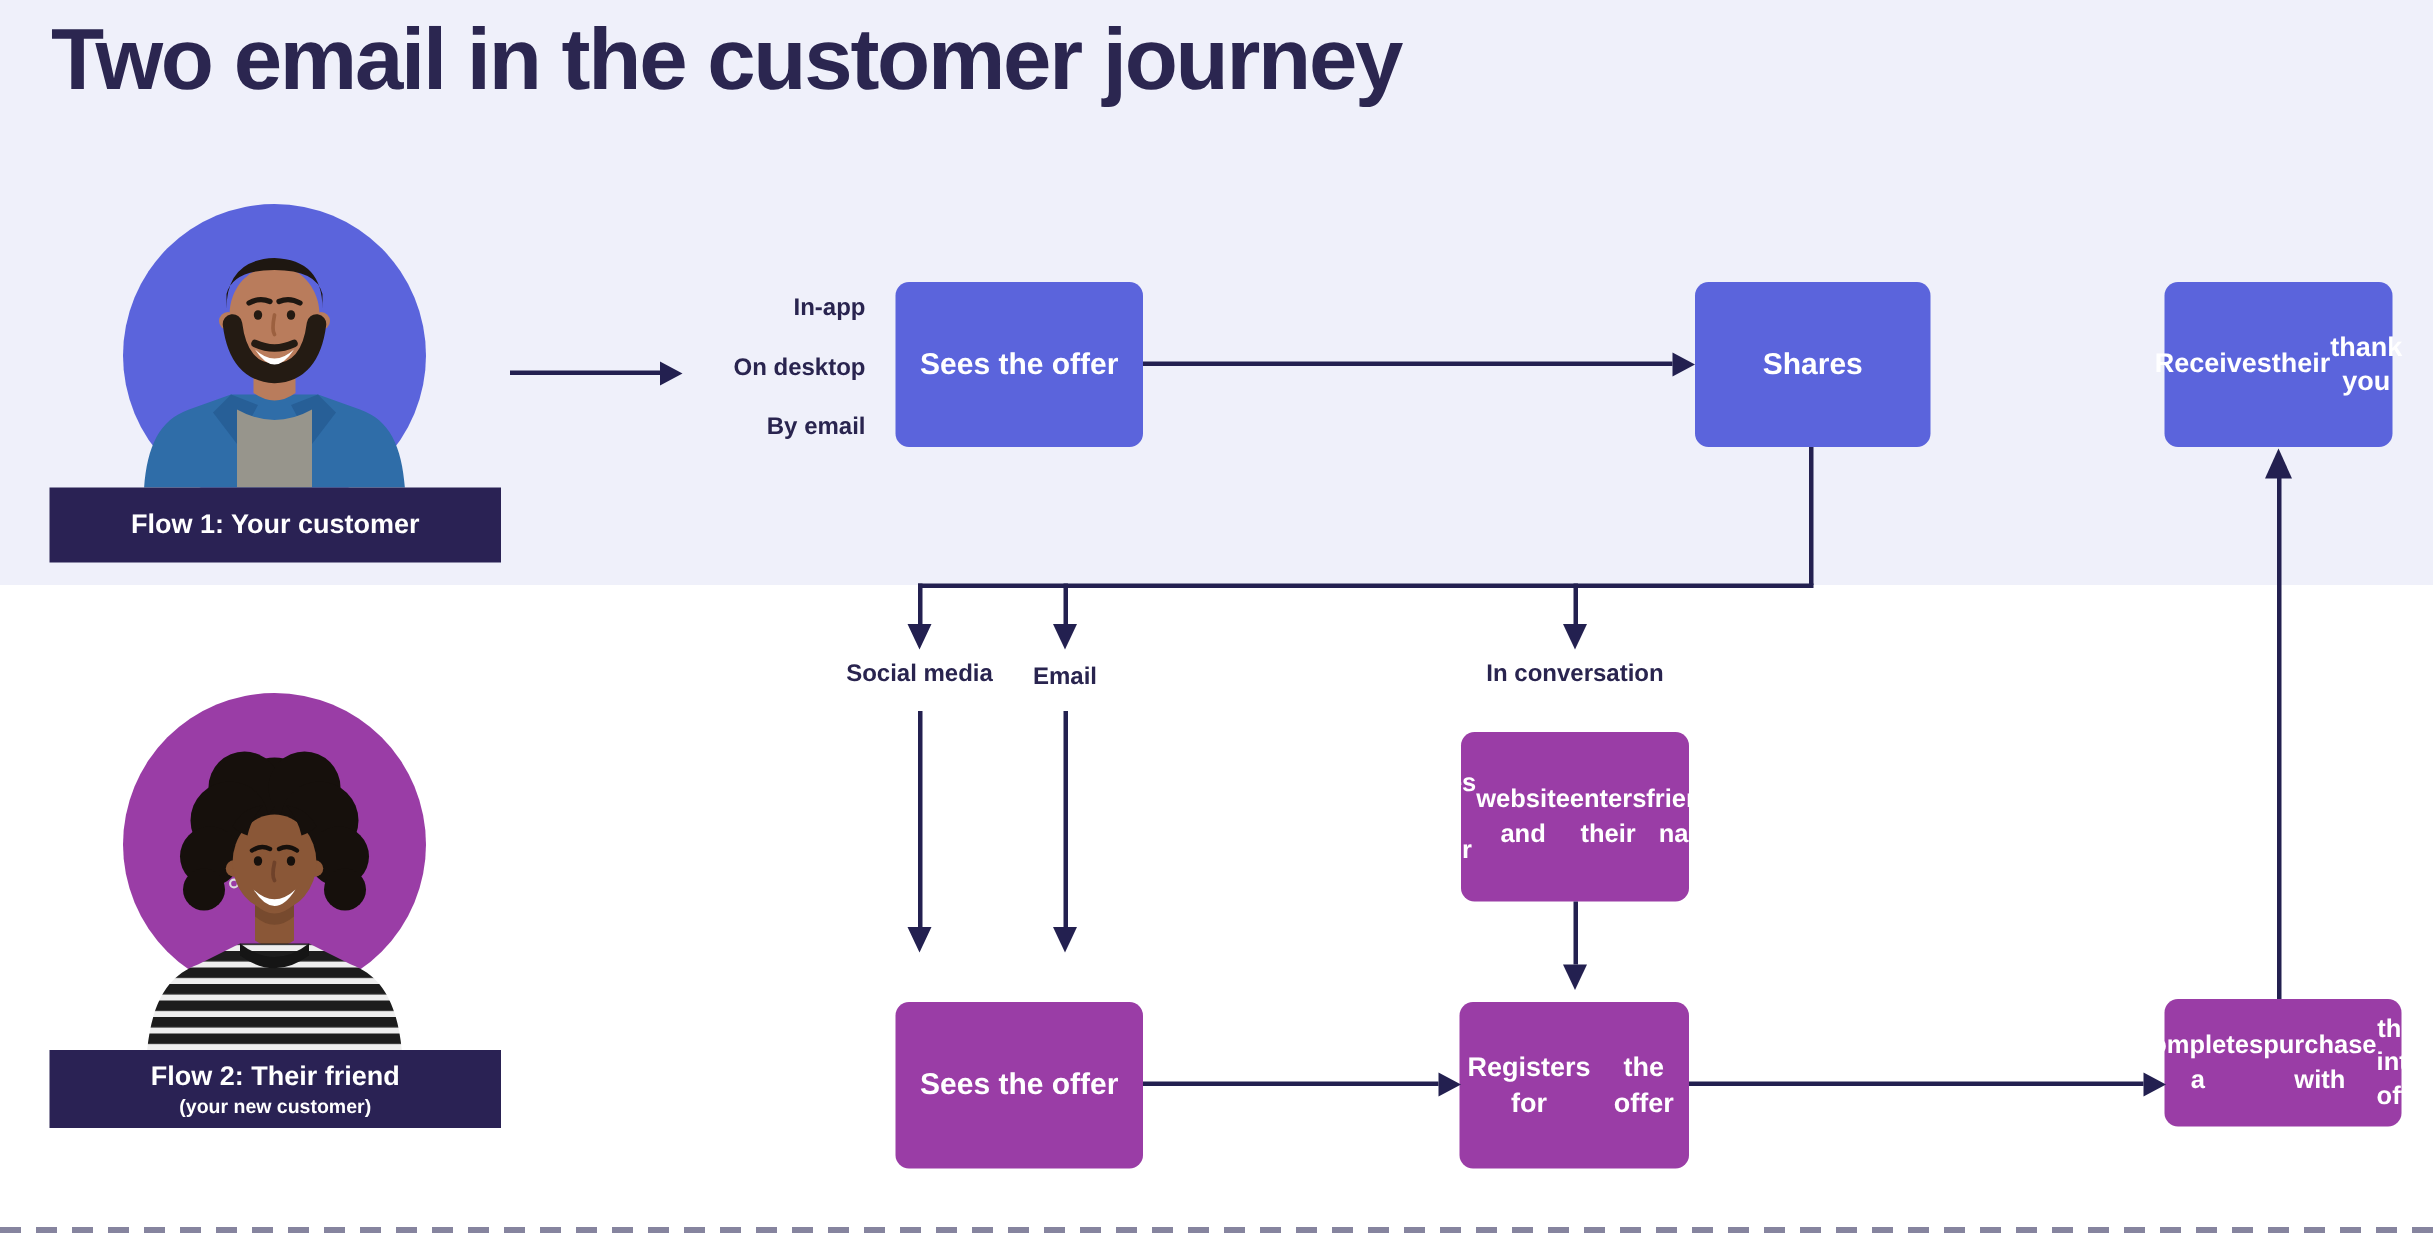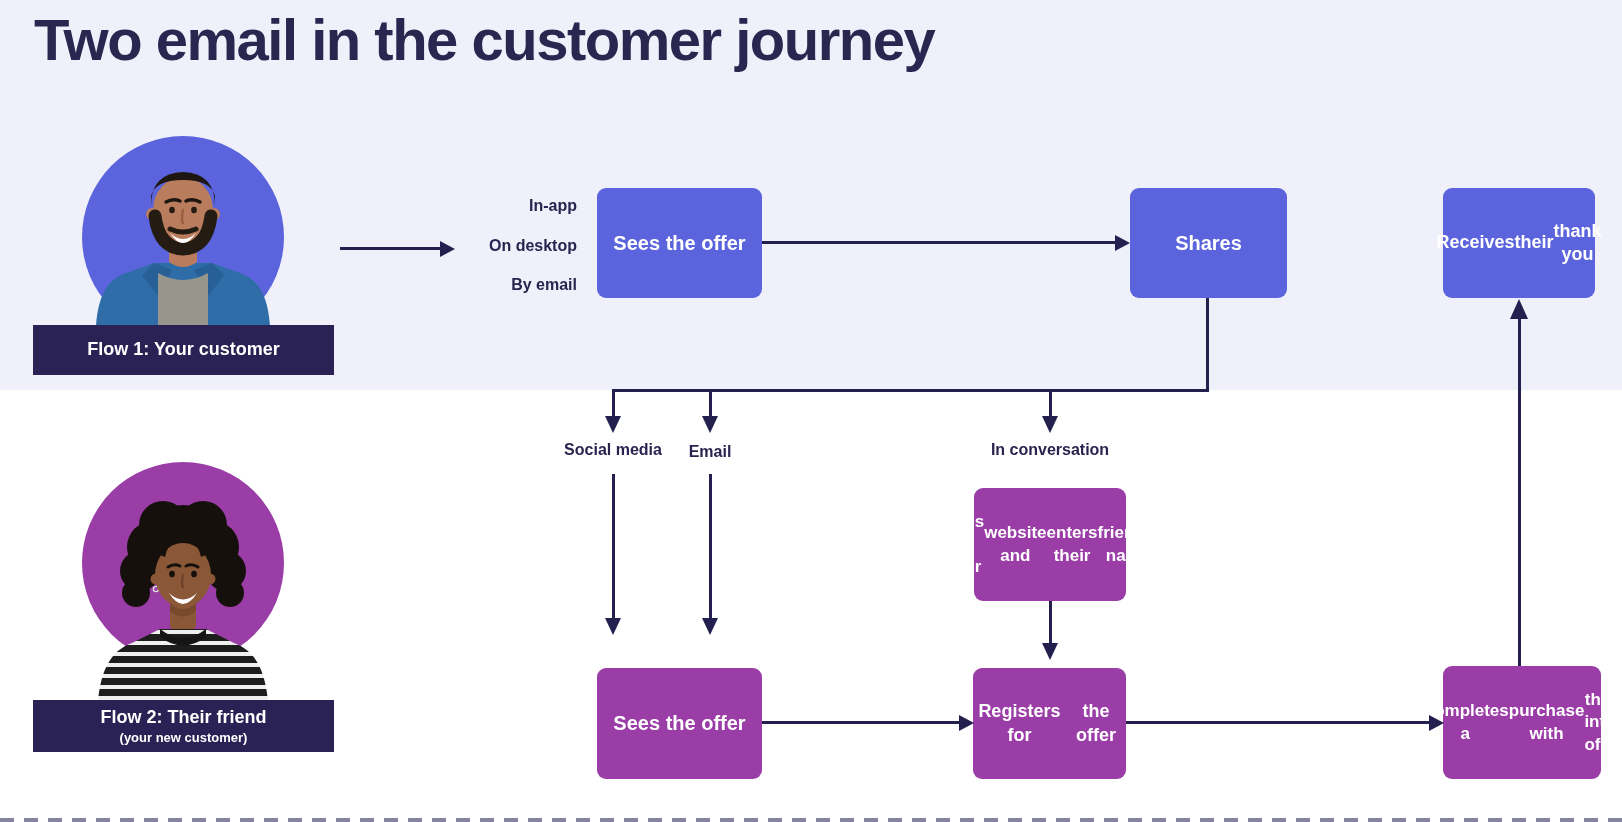--- a/index.html
+++ b/index.html
@@ -133,21 +133,21 @@
   <div class="vline" style="left:1048.5px;top:601px;height:42px;"></div>
   <div class="tri tri-down" style="left:1042px;top:643px;"></div>
 
   <div class="box purple fs20" style="left:597px;top:668px;width:165px;height:111px;">
     <div>Sees the offer</div>
   </div>
   <div class="box purple fs18" style="left:973px;top:668px;width:153px;height:111px;">
     <div>Registers for</div>
     <div>the offer</div>
   </div>
-  <div class="box purple fs17" style="left:1443px;top:666px;width:158px;height:113px;">
+  <div class="box purple fs17" style="left:1443px;top:666px;width:158px;height:85px;">
     <div>Completes a</div>
     <div>purchase with</div>
     <div>their intro offer</div>
   </div>
 
   <div class="hline" style="left:762px;top:721px;width:197px;"></div>
   <div class="tri tri-right" style="left:959px;top:714.5px;"></div>
 
   <div class="hline" style="left:1126px;top:721px;width:303px;"></div>
   <div class="tri tri-right" style="left:1429px;top:714.5px;"></div>

